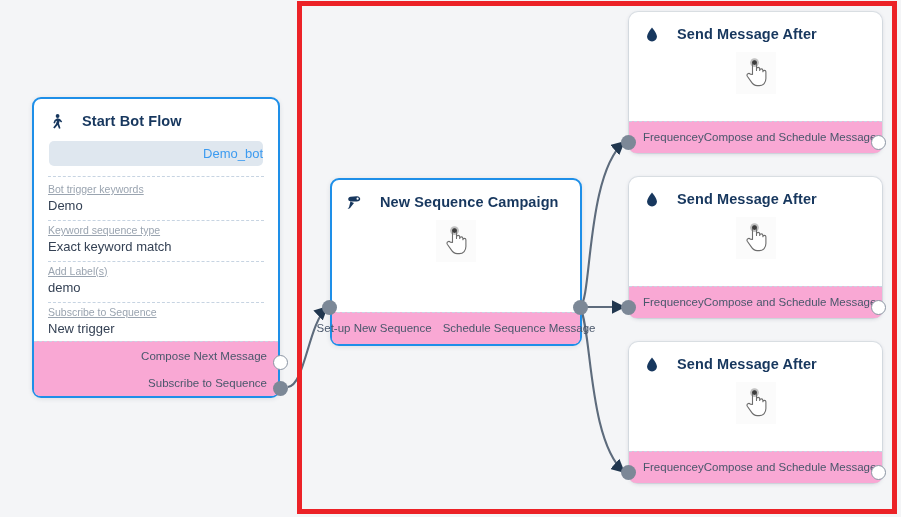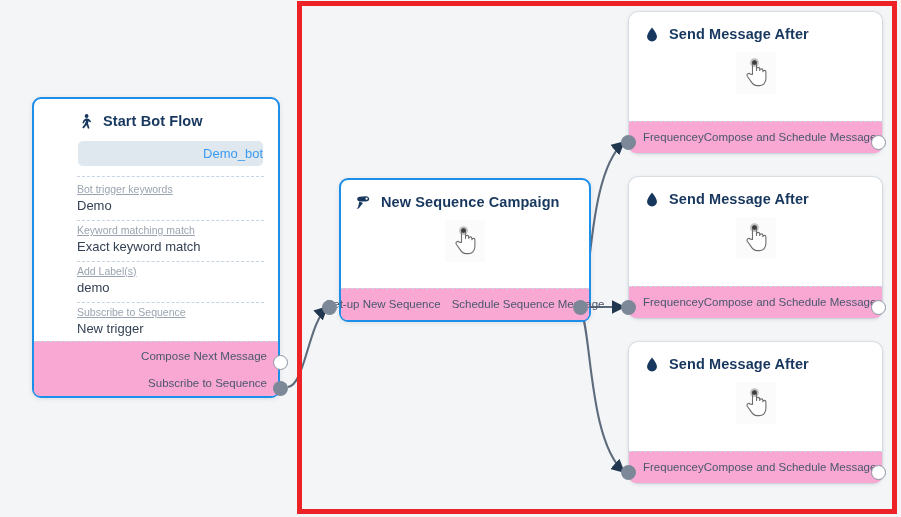--- a/index.html
+++ b/index.html
@@ -55,21 +55,21 @@
     box-shadow: 0 1px 4px rgba(25,40,70,.16), 0 0 0 1px rgba(210,216,224,.55);
   }
   .node.selected {
     border: 2px solid #1e8fe8;
     box-shadow: 0 1px 5px rgba(25,40,70,.10);
   }
 
   .node-title {
     display: flex;
     align-items: center;
-    gap: 10px;
+    gap: 18px;
     font-size: 14.5px;
     font-weight: bold;
     color: #17375e;
     padding: 14px 0 0 15px;
     letter-spacing: .1px;
   }
   .node-title .ticon {
     display: inline-flex;
     width: 15px;
     height: 16px;
@@ -201,40 +201,40 @@
 
     <path d="M 288,387 C 305,385 308,325 327,307" fill="none" stroke="#5d6b7c" stroke-width="2.1" marker-end="url(#arw)"></path>
 
     <path d="M 580,307 C 592,300 586,175 624,142" fill="none" stroke="#5d6b7c" stroke-width="2.1" marker-end="url(#arw)"></path>
 
     <path d="M 580,307 L 624,307" fill="none" stroke="#5d6b7c" stroke-width="2.1" marker-end="url(#arw)"></path>
 
     <path d="M 580,307 C 592,330 588,440 624,472" fill="none" stroke="#5d6b7c" stroke-width="2.1" marker-end="url(#arw)"></path>
   </svg>
 
-  <div class="node selected" style="left:32px; top:97px; width:248px; height:301px;padding-left:29px;">
+  <div class="node selected" style="left:32px; top:97px; width:248px; height:301px;">
     <div class="node-title">
       <span class="ticon">
         <svg width="13" height="15" viewBox="0 0 13 15" xmlns="http://www.w3.org/2000/svg">
           <circle cx="7.6" cy="2" r="1.9" fill="#17375e"></circle>
           <path d="M7.3 4.3 L4.6 6.1 L3.4 9.0 L4.9 9.5 L5.8 7.3 L7.0 6.7 L5.9 10.1 L3.2 13.6 L4.6 14.6 L7.6 11.1 L9.0 14.7 L10.5 14.2 L9.0 9.6 L9.6 7.0 L11.1 8.5 L12.2 7.4 L10.0 5.0 Z" fill="#17375e"></path>
         </svg>
       </span>
       <span>Start Bot Flow</span>
     </div>
 
     <div class="pill">Demo_bot</div>
 
     <div class="fields">
       <div class="field">
         <div class="field-label">Bot trigger keywords</div>
         <div class="field-value">Demo</div>
       </div>
       <div class="field">
-        <div class="field-label">Keyword matching match</div>
+        <div class="field-label">Keyword sequence type</div>
         <div class="field-value">Exact keyword match</div>
       </div>
       <div class="field">
         <div class="field-label">Add Label(s)</div>
         <div class="field-value">demo</div>
       </div>
       <div class="field">
         <div class="field-label">Subscribe to Sequence</div>
         <div class="field-value">New trigger</div>
       </div>
@@ -245,21 +245,21 @@
         <span>Compose Next Message</span>
       </div>
       <div class="foot-row" style="height:27px;">
         <span>Subscribe to Sequence</span>
       </div>
     </div>
   </div>
   <div class="port hollow" style="left:273px; top:355px;"></div>
   <div class="port filled" style="left:273px; top:381px;"></div>
 
-  <div class="node selected" style="left:339px; top:178px; width:252px; height:144px;">
+  <div class="node selected" style="left:330px; top:178px; width:252px; height:168px;">
     <div class="node-title">
       <span class="ticon">
         <svg width="15" height="15" viewBox="0 0 15 15" xmlns="http://www.w3.org/2000/svg">
           <path d="M9.8 1.2 C11.6 1.0 13.6 2.4 13.2 4.3 C12.9 5.8 11.3 6.6 9.6 6.5 L3.6 6.4 C2.3 6.4 1.2 5.4 1.2 4.1 C1.2 2.8 2.3 1.8 3.6 1.8 Z" fill="#17375e"></path>
           <path d="M3.4 6.6 L2.1 12.0 L0.6 13.9 L2.9 13.2 L7.0 7.9 Z" fill="#17375e"></path>
           <circle cx="10.6" cy="3.7" r="1.1" fill="#ffffff"></circle>
         </svg>
       </span>
       <span>New Sequence Campaign</span>
     </div>

